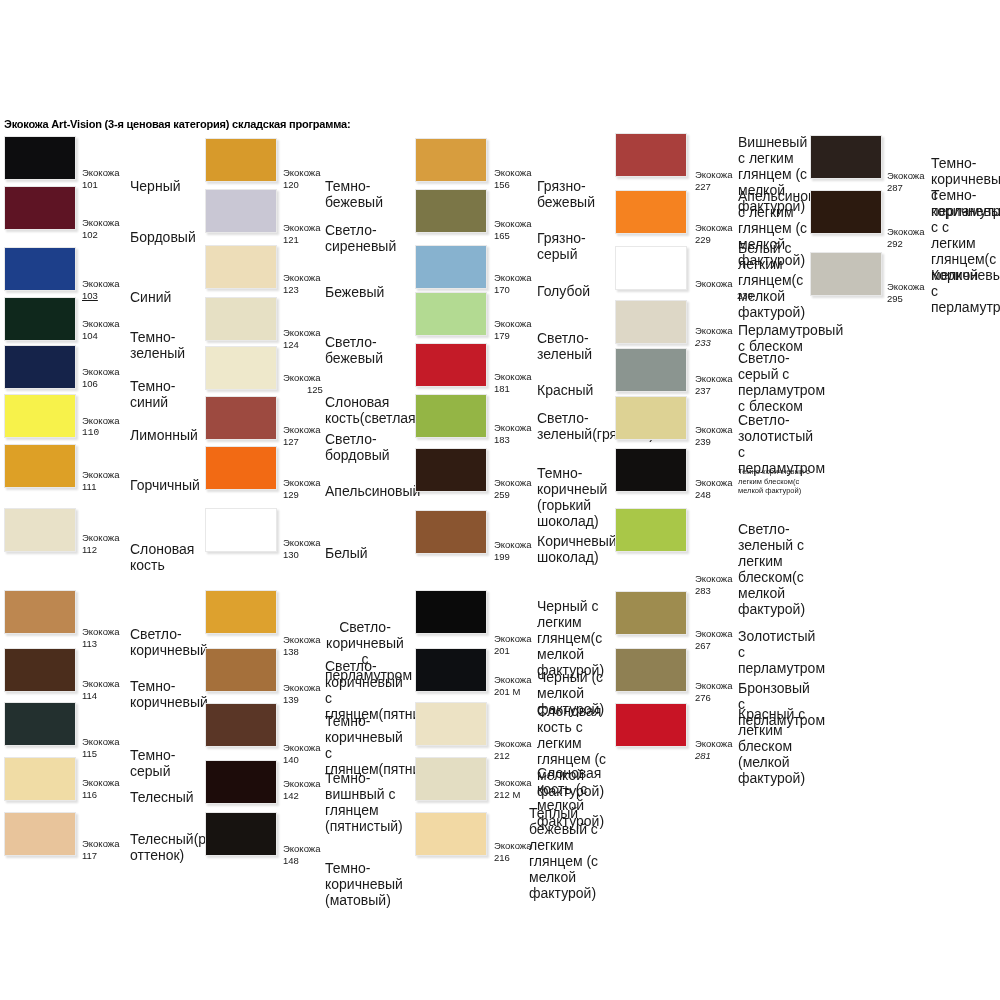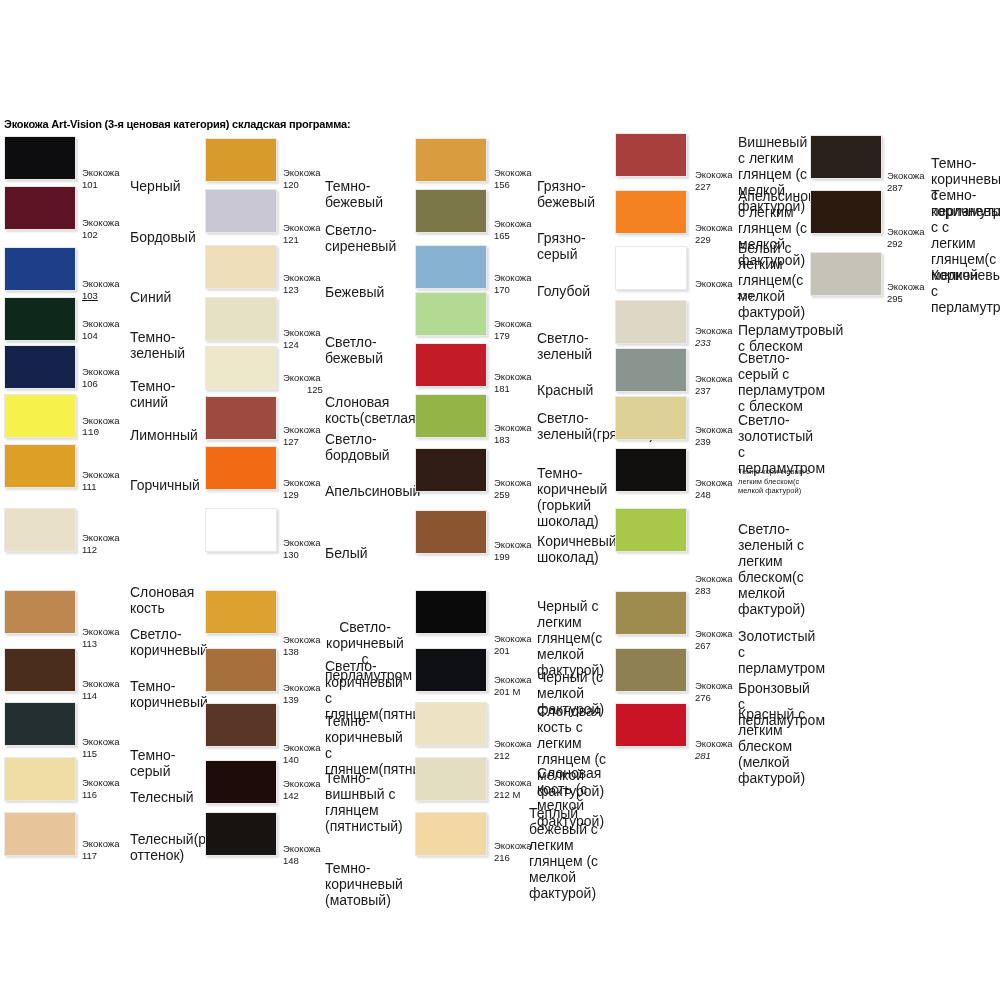--- a/index.html
+++ b/index.html
@@ -106,21 +106,21 @@
         <div class="swatch-entry">
           <div class="swatch-chip" style="left: 4px; top: 444px; background-color: rgb(221, 160, 38); position: absolute;"></div>
           <div class="swatch-code" style="left: 82px; top: 469px;">Экокожа</div>
           <div class="swatch-code" style="left: 82px; top: 481px;">111</div>
           <div class="swatch-name" style="left: 130px; top: 477px; width: 72px;">Горчичный</div>
         </div>
         <div class="swatch-entry">
           <div class="swatch-chip" style="left: 4px; top: 508px; background-color: rgb(232, 225, 200); position: absolute;"></div>
           <div class="swatch-code" style="left: 82px; top: 532px;">Экокожа</div>
           <div class="swatch-code" style="left: 82px; top: 544px;">112</div>
-          <div class="swatch-name" style="left: 130px; top: 541px; width: 72px; margin-top: 43px;">Слоновая кость</div>
+          <div class="swatch-name" style="left: 130px; top: 541px; width: 72px;">Слоновая кость</div>
         </div>
         <div class="swatch-entry">
           <div class="swatch-chip" style="left: 4px; top: 590px; background-color: rgb(189, 135, 80); position: absolute;"></div>
           <div class="swatch-code" style="left: 82px; top: 626px;">Экокожа</div>
           <div class="swatch-code" style="left: 82px; top: 638px;">113</div>
           <div class="swatch-name" style="left: 130px; top: 626px; width: 72px;">Светло-коричневый</div>
         </div>
         <div class="swatch-entry">
           <div class="swatch-chip" style="left: 4px; top: 648px; background-color: rgb(75, 45, 28); position: absolute;"></div>
           <div class="swatch-code" style="left: 82px; top: 678px;">Экокожа</div>

